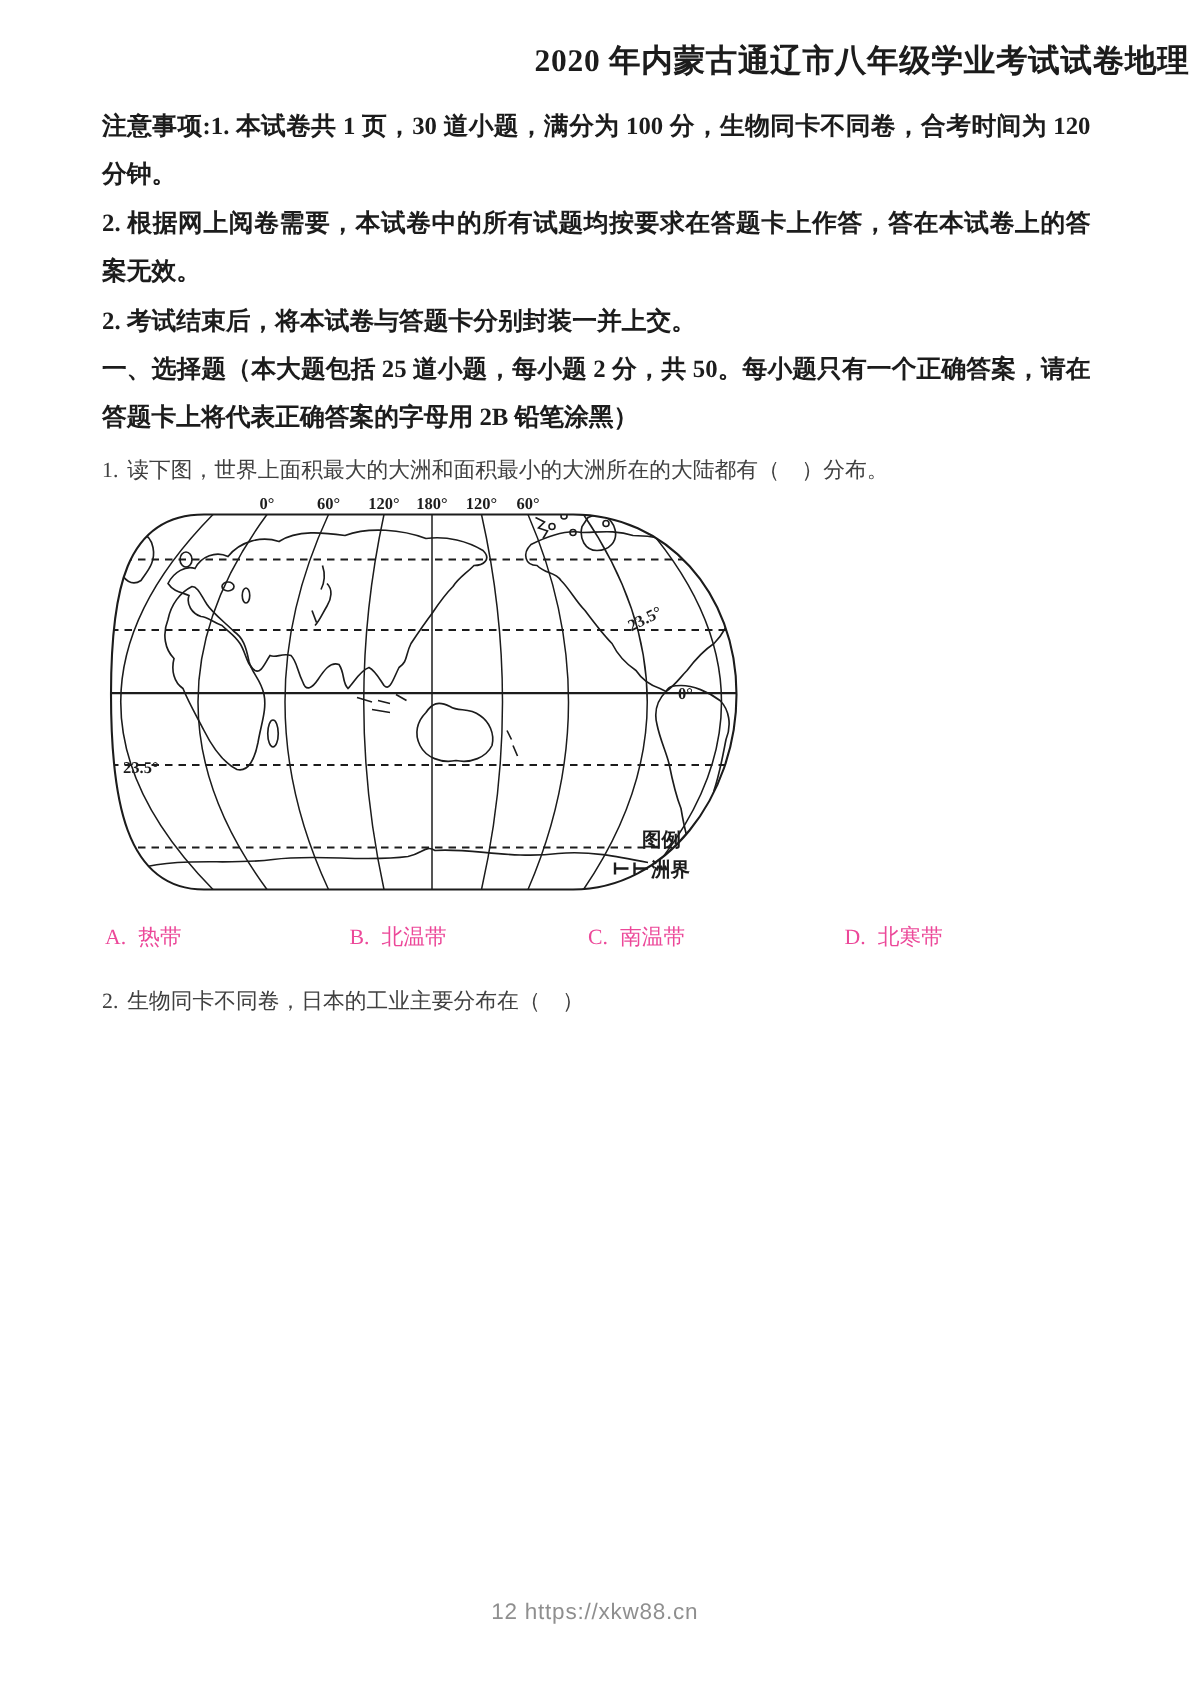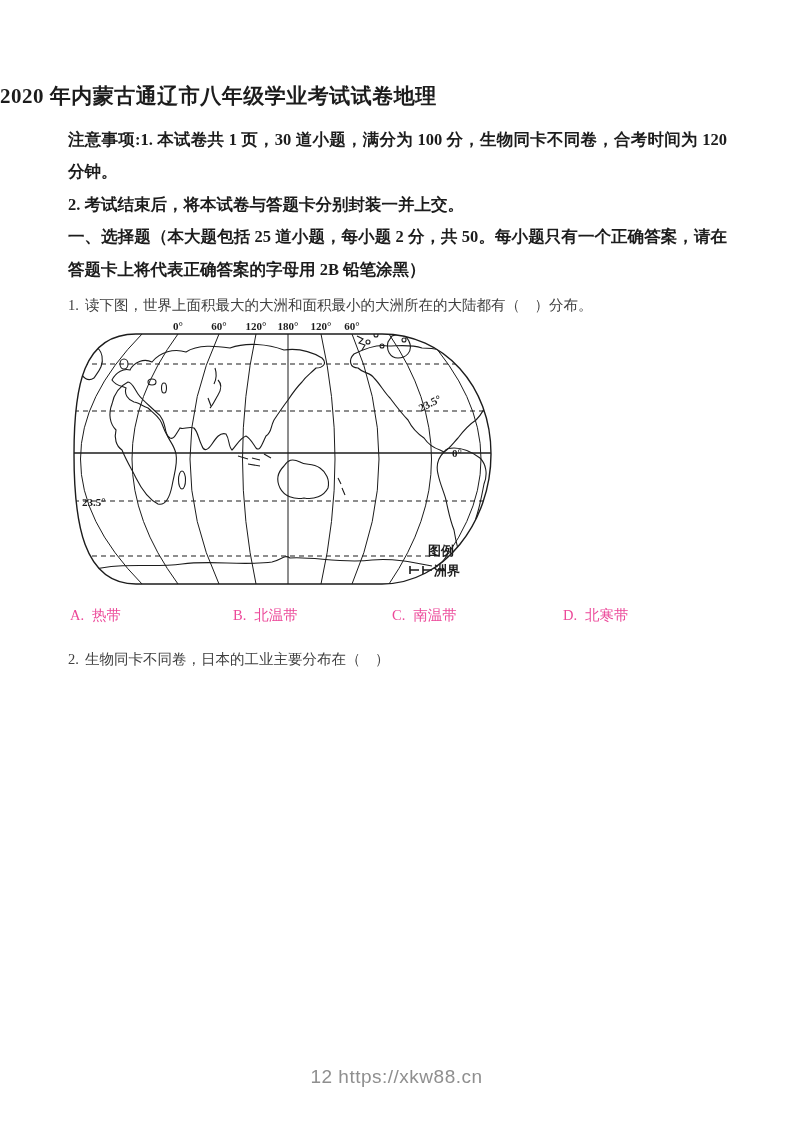--- a/index.html
+++ b/index.html
@@ -8,23 +8,23 @@
     position: relative;
     width: 793px;
     height: 1122px;
     margin: 0 auto;
     background: #ffffff;
     overflow: hidden;
     font-family: "Liberation Serif", "DejaVu Serif", serif;
     color: #1c1c1c;
   }
   .title {
-    padding-top: 80px;
+    padding-top: 24px;
     margin: 0;
-    text-align: left;
+    text-align: right;
     font-size: 21px;
     line-height: 32px;
     font-weight: bold;
     letter-spacing: 0.5px;
   }
   .bold-block {
     margin: 12px 66px 0 68px;
     font-size: 16.5px;
     line-height: 32.4px;
     font-weight: bold;
@@ -59,34 +59,35 @@
   .option { position: absolute; top: 0; white-space: nowrap; }
   .option .opt-label { margin-right: 8px; }
   .opt-a { left: 2px; } .opt-b { left: 165px; text-align: right; } .opt-c { left: 324px; } .opt-d { left: 495px; }
   .q2 { margin-top: 20px; }
   .footer {
     position: absolute;
     left: 0; right: 0;
     top: 1066px;
     text-align: center;
     font-family: "Liberation Sans", "DejaVu Sans", sans-serif;
-    font-size: 19px;
+    font-size: 15px;
     color: #8f8f8f;
     letter-spacing: 0.5px;
   }
 </style>
 </head>
 <body>
 
 <div class="page">
 
   <h1 class="title">2020 年内蒙古通辽市八年级学业考试试卷地理</h1>
 
   <div class="bold-block">
     <p>注意事项:1. 本试卷共 1 页，30 道小题，满分为 100 分，生物同卡不同卷，合考时间为 120 分钟。</p>
+    <p>2. 根据网上阅卷需要，本试卷中的所有试题均按要求在答题卡上作答，答在本试卷上的答案无效。</p>
     <p>2. 考试结束后，将本试卷与答题卡分别封装一并上交。</p>
     <p>一、选择题（本大题包括 25 道小题，每小题 2 分，共 50。每小题只有一个正确答案，请在答题卡上将代表正确答案的字母用 2B 铅笔涂黑）</p>
   </div>
 
   <p class="question"><span class="q-num">1.</span><span>读下图，世界上面积最大的大洲和面积最小的大洲所在的大陆都有（　）分布。</span></p>
 
   <div class="figure">
     <svg width="421" height="270" viewBox="0 0 421 270">
       <defs>
         <clipPath id="mapClip">

